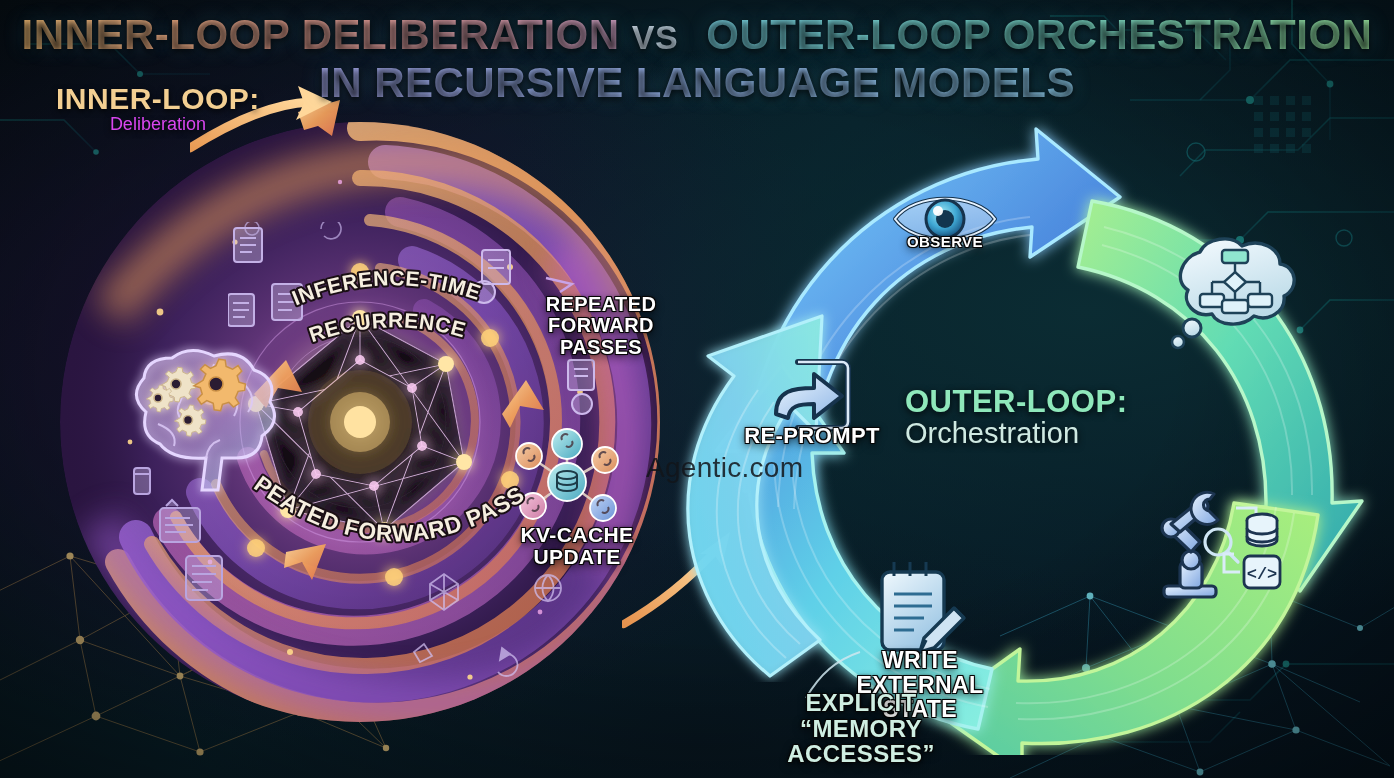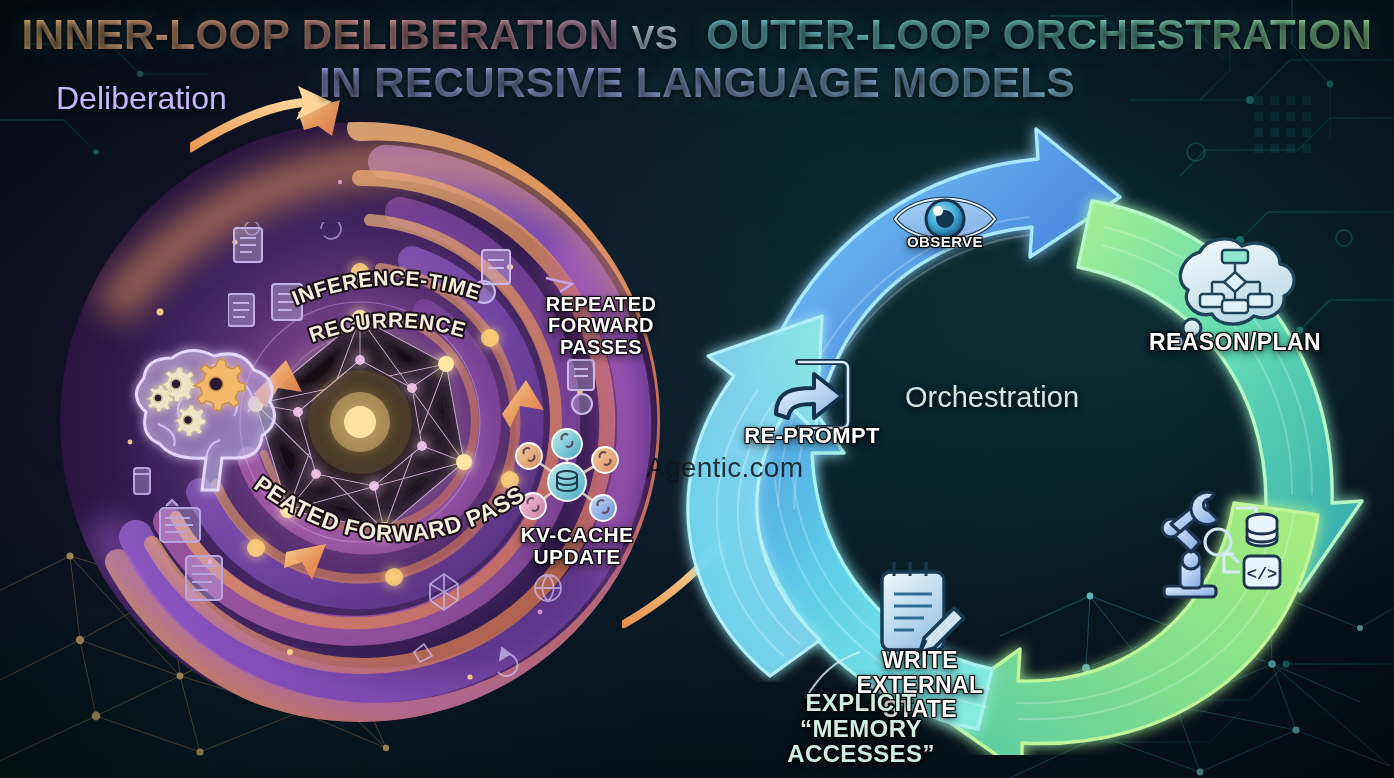--- a/index.html
+++ b/index.html
@@ -49,22 +49,23 @@
   .t-outer{background-image:linear-gradient(100deg,#7fd9e8 0%,#7fe2d2 50%,#9fe89c 100%);margin-left:16px;}
   .t-line2{background-image:linear-gradient(100deg,#b79ae8 0%,#9fb5ef 45%,#8fd0ec 80%,#8fe0e6 100%);}
 
   
   #inner-heading{left:56px;top:82px;}
   #inner-heading .h1{
     font-size:30px;font-weight:bold;color:#f3cf92;letter-spacing:.5px;
     text-shadow:0 2px 6px rgba(0,0,0,.9);
   }
   #inner-heading .h2{
-    font-size:32px;color:#c4b5fd;margin-top:-2px;
+    font-size:18px;color:#d946ef;margin-top:-2px;
     text-shadow:0 2px 6px rgba(0,0,0,.9);
+    text-align:center;
   }
   #outer-heading{left:905px;top:384px;}
   #outer-heading .h1{
     font-size:31px;font-weight:bold;color:#8fe8bb;letter-spacing:.5px;
     text-shadow:0 2px 7px rgba(0,0,0,.9);
   }
   #outer-heading .h2{
     font-size:29px;color:#cfe9e2;margin-top:-3px;
     text-shadow:0 2px 7px rgba(0,0,0,.9);
   }
@@ -753,25 +754,27 @@
   <div class="abs" id="title-wrap">
     <div class="title-line">
       <span class="t-seg t-inner">INNER-LOOP DELIBERATION</span>
       <span class="t-seg t-vs" style="font-size:34px;">VS</span>
       <span class="t-seg t-outer">OUTER-LOOP ORCHESTRATION</span>
     </div>
     <div class="title-line t-seg t-line2">IN RECURSIVE LANGUAGE MODELS</div>
   </div>
 
   <div class="abs" id="inner-heading">
+    <div class="h1">INNER-LOOP:</div>
     <div class="h2">Deliberation</div>
   </div>
 
 
   <div class="abs" id="outer-heading">
+    <div class="h1">OUTER-LOOP:</div>
     <div class="h2">Orchestration</div>
   </div>
 
   <svg class="curvelabel" style="left:276px;top:258px;" width="240" height="110" viewBox="0 0 240 110">
     <defs>
       <path id="arcRec1" d="M10 52 Q110 6 212 46"></path>
       <path id="arcRec2" d="M18 92 Q112 50 206 86"></path>
     </defs>
     <text><textPath href="#arcRec1" startOffset="50%" text-anchor="middle">INFERENCE-TIME</textPath></text>
     <text><textPath href="#arcRec2" startOffset="50%" text-anchor="middle">RECURRENCE</textPath></text>
@@ -793,23 +796,20 @@
   </div>
 
   <div class="cap" style="left:726px;top:424px;width:172px;font-size:22px;">
     <div>RE-PROMPT</div>
   </div>
 
   <div class="cap" style="left:862px;top:234px;width:166px;font-size:15px;">
     <div>OBSERVE</div>
   </div>
 
-  <div class="cap" style="left:1140px;top:330px;width:190px;font-size:23px;">
-    <div>REASON/PLAN</div>
-  </div>
 
 
   <div class="cap" style="left:820px;top:630px;width:200px;font-size:23px;margin-top:18px;">
     <div>WRITE EXTERNAL STATE</div>
   </div>
 
   <div class="cap mint" style="left:736px;top:690px;width:250px;font-size:24px;">
     <div>EXPLICIT</div>
     <div>“MEMORY ACCESSES”</div>
   </div>

